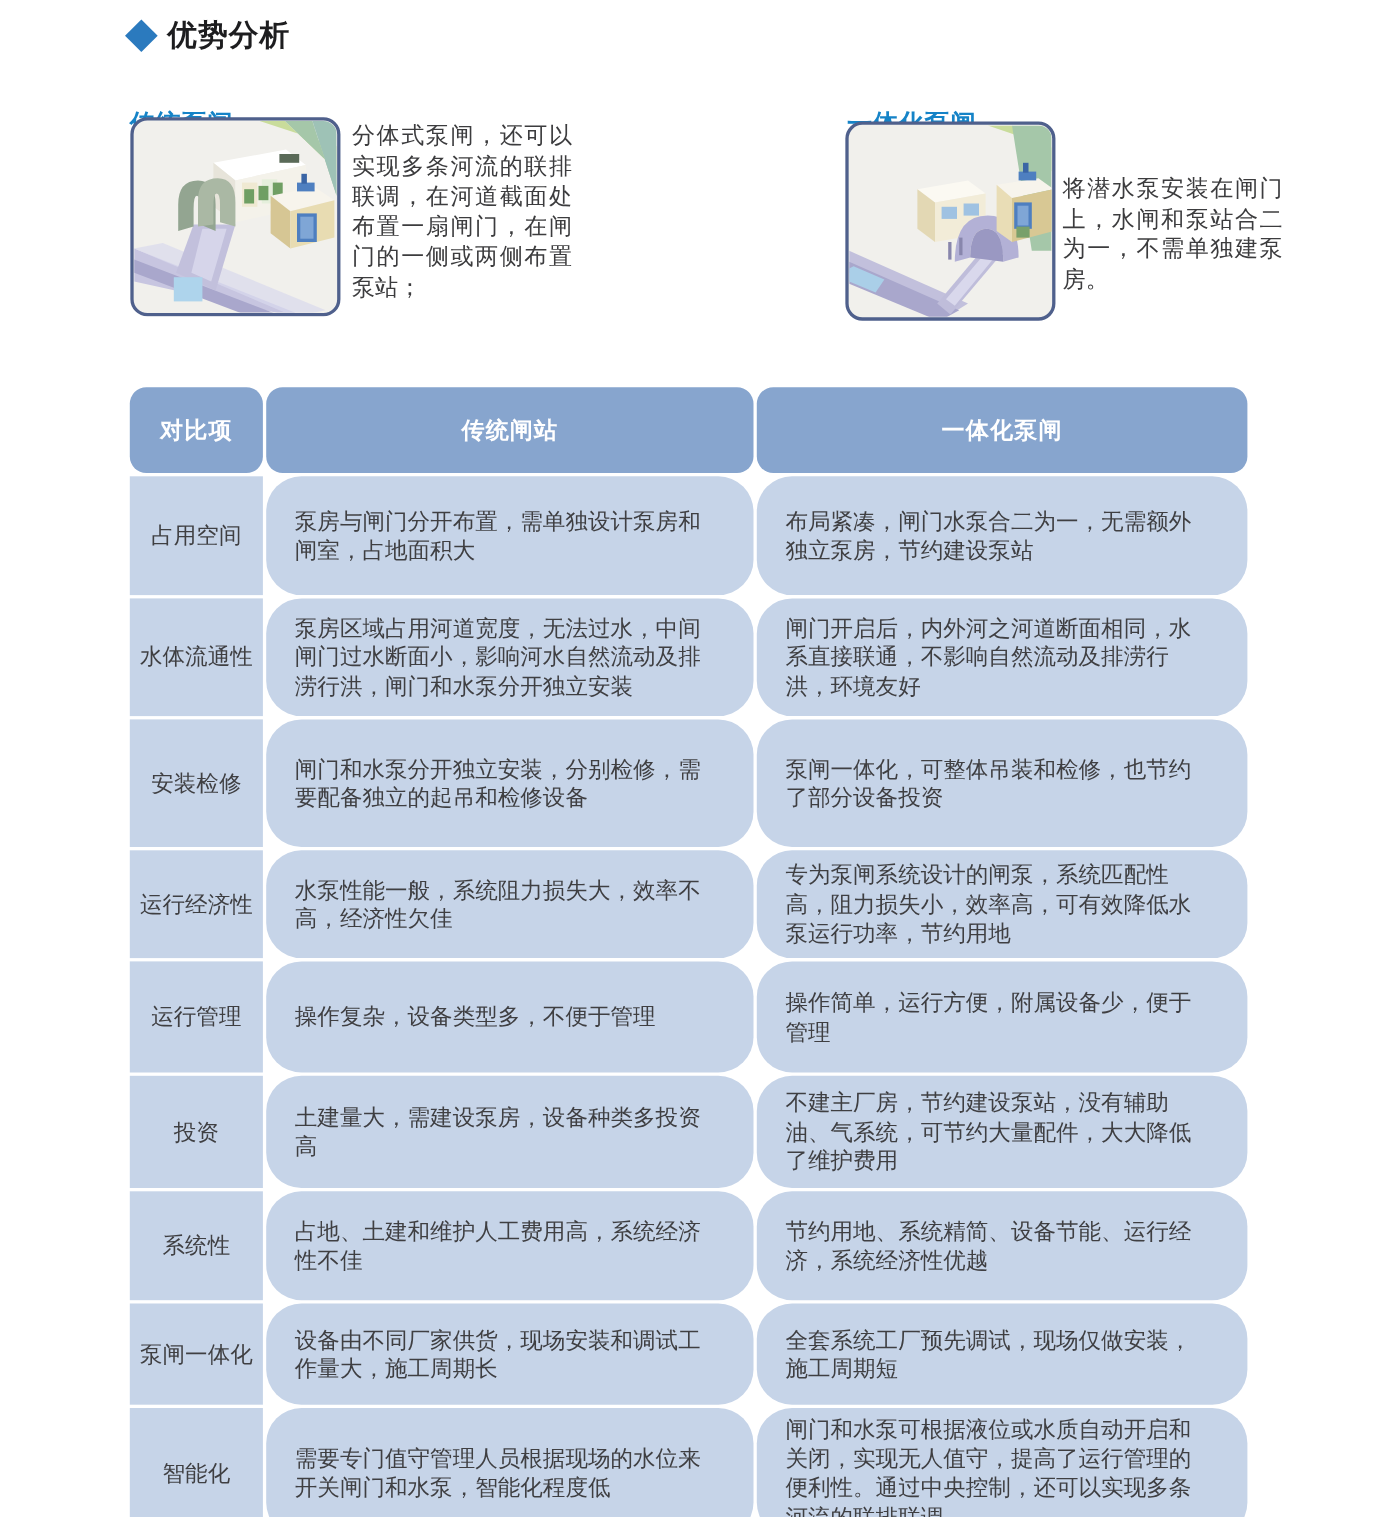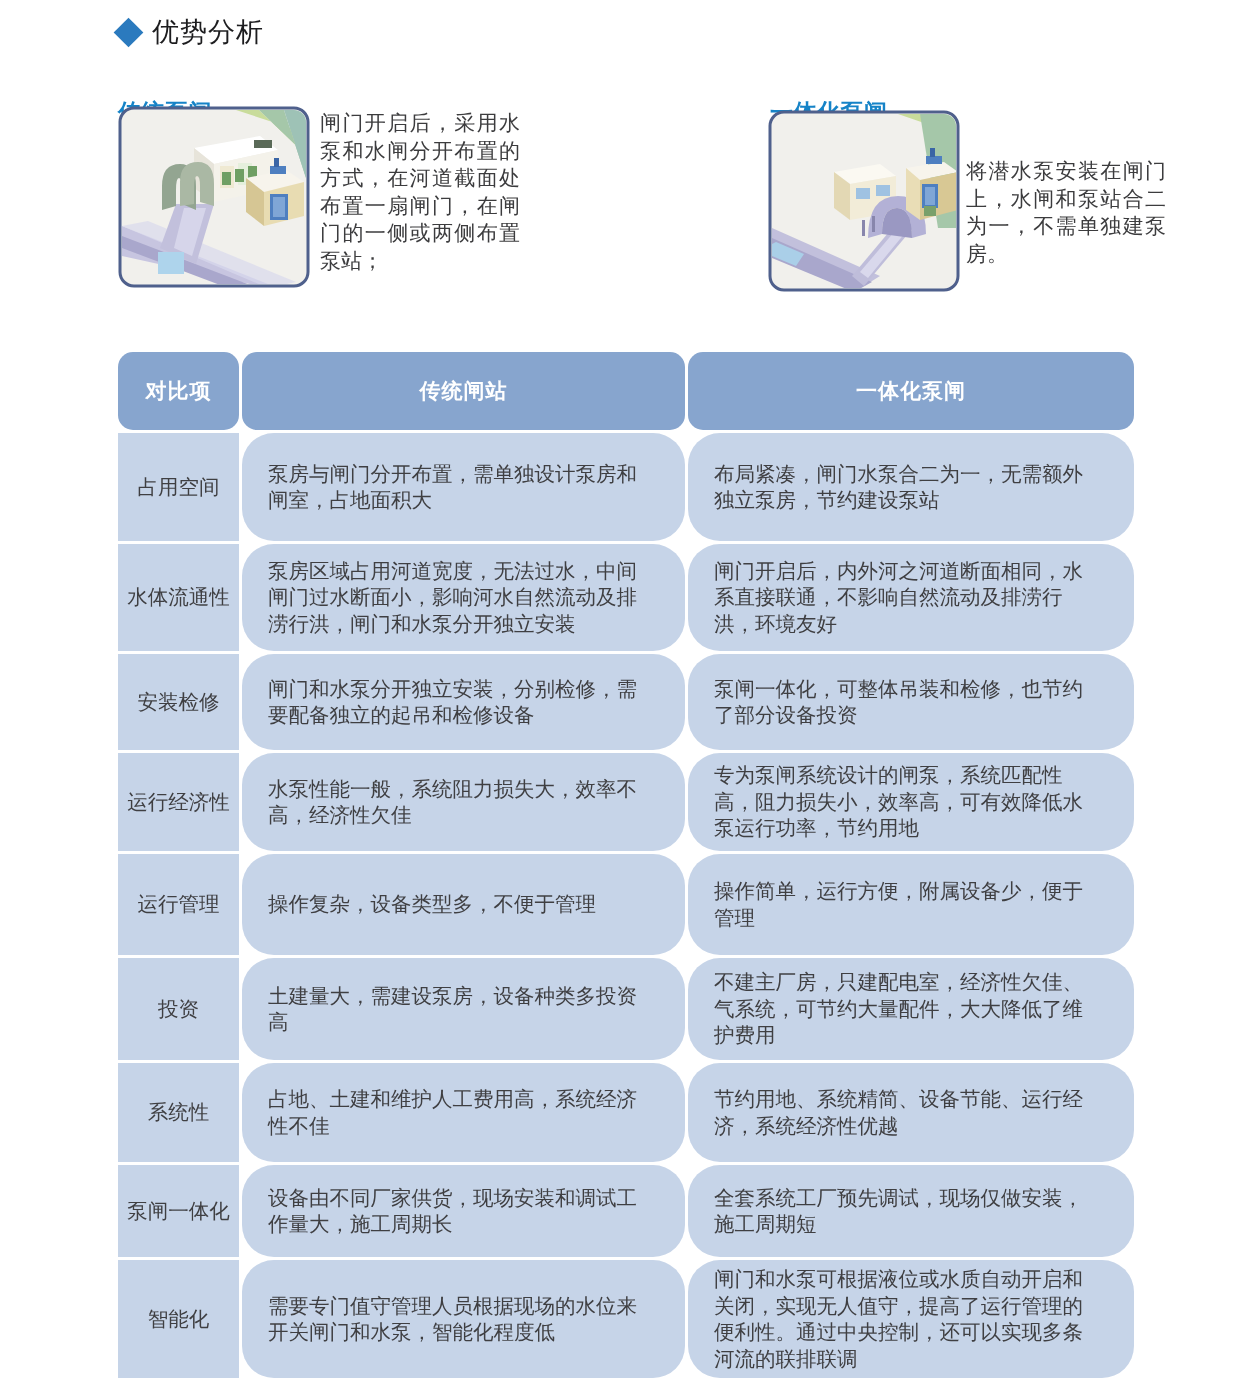--- a/index.html
+++ b/index.html
@@ -20,21 +20,21 @@
     display: flex; align-items: center; gap: 13px;
   }
   .diamond {
     width: 21px; height: 21px;
     background: #2b7abe;
     transform: rotate(45deg);
     display: inline-block;
   }
   .page-title {
     font-size: 27px;
-    font-weight: normal;
+    font-weight: bold;
     color: #1d1d1f;
     letter-spacing: 1px;
   }
 
   
   .section-label {
     position: absolute;
     top: 58px;
     font-size: 23px;
     font-weight: bold;
@@ -157,21 +157,21 @@
         <polygon points="146,86 186,76 186,110 146,120" fill="#e8dcb2"></polygon>
         <rect x="152" y="88" width="18" height="26" fill="#4e7fc0"></rect>
         <rect x="155" y="91" width="12" height="20" fill="#7fa6d6"></rect>
 
         <rect x="152" y="60" width="16" height="8" fill="#4e7fc0"></rect>
         <rect x="156" y="52" width="5" height="9" fill="#3a65a5"></rect>
       </g>
     </svg>
   </div>
 
-  <div class="desc left">闸门开启后，采用水泵和水闸分开布置的方式，在河道截面处布置一扇闸门，在闸门的一侧或两侧布置泵站；</div>
+  <div class="desc left">分体式泵闸，还可以实现多条河流的联排联调，在河道截面处布置一扇闸门，在闸门的一侧或两侧布置泵站；</div>
 
   <div class="figure right">
     <svg viewBox="0 0 192 182">
       <defs>
         <clipPath id="clipR">
             <rect x="4" y="4" width="184" height="174" rx="12"></rect>
           </clipPath>
       </defs>
       <rect x="2" y="2" width="188" height="178" rx="14" fill="#f1f0ec" stroke="#4f608c" stroke-width="3"></rect>
       <g clip-path="url(#clipR)">
@@ -228,39 +228,39 @@
     <tr style="height:108px">
       <td class="item">占用空间</td>
       <td class="detail">泵房与闸门分开布置，需单独设计泵房和闸室，占地面积大</td>
       <td class="detail">布局紧凑，闸门水泵合二为一，无需额外独立泵房，节约建设泵站</td>
     </tr>
     <tr style="height:107px">
       <td class="item">水体流通性</td>
       <td class="detail">泵房区域占用河道宽度，无法过水，中间闸门过水断面小，影响河水自然流动及排涝行洪，闸门和水泵分开独立安装</td>
       <td class="detail">闸门开启后，内外河之河道断面相同，水系直接联通，不影响自然流动及排涝行洪，环境友好</td>
     </tr>
-    <tr style="height:96px">
+    <tr style="height:116px">
       <td class="item">安装检修</td>
       <td class="detail">闸门和水泵分开独立安装，分别检修，需要配备独立的起吊和检修设备</td>
       <td class="detail">泵闸一体化，可整体吊装和检修，也节约了部分设备投资</td>
     </tr>
     <tr style="height:98px">
       <td class="item">运行经济性</td>
       <td class="detail">水泵性能一般，系统阻力损失大，效率不高，经济性欠佳</td>
       <td class="detail">专为泵闸系统设计的闸泵，系统匹配性高，阻力损失小，效率高，可有效降低水泵运行功率，节约用地</td>
     </tr>
     <tr style="height:101px">
       <td class="item">运行管理</td>
       <td class="detail">操作复杂，设备类型多，不便于管理</td>
       <td class="detail">操作简单，运行方便，附属设备少，便于管理</td>
     </tr>
     <tr style="height:102px">
       <td class="item">投资</td>
       <td class="detail">土建量大，需建设泵房，设备种类多投资高</td>
-      <td class="detail">不建主厂房，只建配电室，经济性欠佳、气系统，可节约大量配件，大大降低了维护费用</td>
+      <td class="detail">不建主厂房，节约建设泵站，没有辅助油、气系统，可节约大量配件，大大降低了维护费用</td>
     </tr>
     <tr style="height:99px">
       <td class="item">系统性</td>
       <td class="detail">占地、土建和维护人工费用高，系统经济性不佳</td>
       <td class="detail">节约用地、系统精简、设备节能、运行经济，系统经济性优越</td>
     </tr>
     <tr style="height:92px">
       <td class="item">泵闸一体化</td>
       <td class="detail">设备由不同厂家供货，现场安装和调试工作量大，施工周期长</td>
       <td class="detail">全套系统工厂预先调试，现场仅做安装，施工周期短</td>

